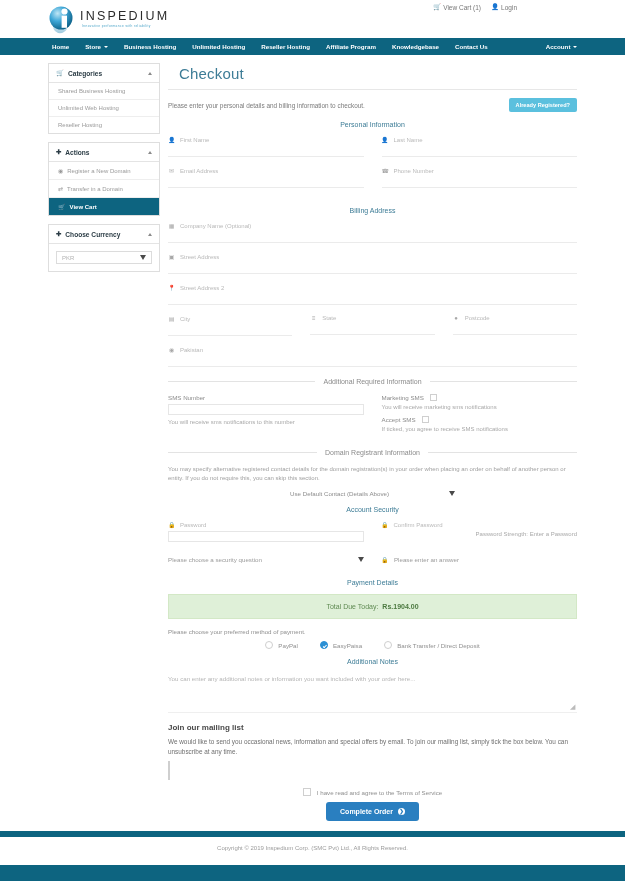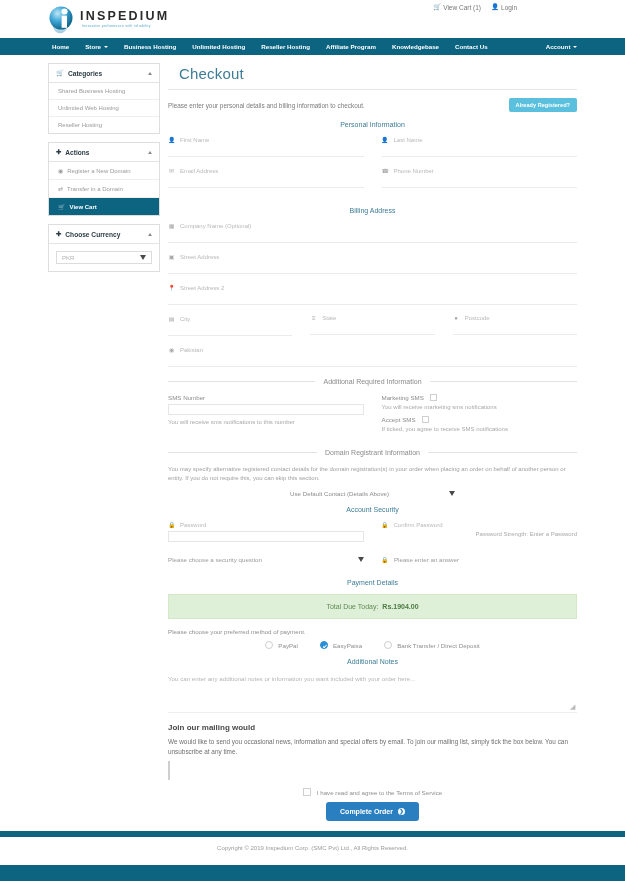--- a/index.html
+++ b/index.html
@@ -42,21 +42,21 @@
   }
   .logo-mark {
     width: 28px; height: 30px;
     position: relative;
   }
   .logo-text {
     display: flex; flex-direction: column; line-height: 1;
   }
   .logo-name {
     font-size: 12.5px; letter-spacing: 2.2px;
-    color: #2b2b2b; font-weight: 700;
+    color: #2b2b2b; font-weight: 400;
   }
   .logo-tag {
     font-size: 3.2px; letter-spacing: .4px;
     color: #4aa3c7; margin-top: 2px; margin-left: 2px;
   }
 
   
   .nav {
     height: 17px;
     background: #0d6480;
@@ -701,21 +701,21 @@
     </div>
 
     
     <div class="sec-title">Additional Notes</div>
     <div class="notes-area">
       <div class="notes-ph">You can enter any additional notes or information you want included with your order here...</div>
       <span class="resize-grip">◢</span>
     </div>
 
     
-    <h3 class="ml-title">Join our mailing would</h3>
+    <h3 class="ml-title">Join our mailing list</h3>
     <div class="ml-text">We would like to send you occasional news, information and special offers by email. To join our mailing list, simply tick the box below. You can unsubscribe at any time.</div>
     <span class="ml-chk"></span>
 
     <div class="tos-row">
       <span class="tos-box"></span>
       <span>I have read and agree to the Terms of Service</span>
     </div>
 
     <div class="complete-wrap">
       <button class="btn-complete">

